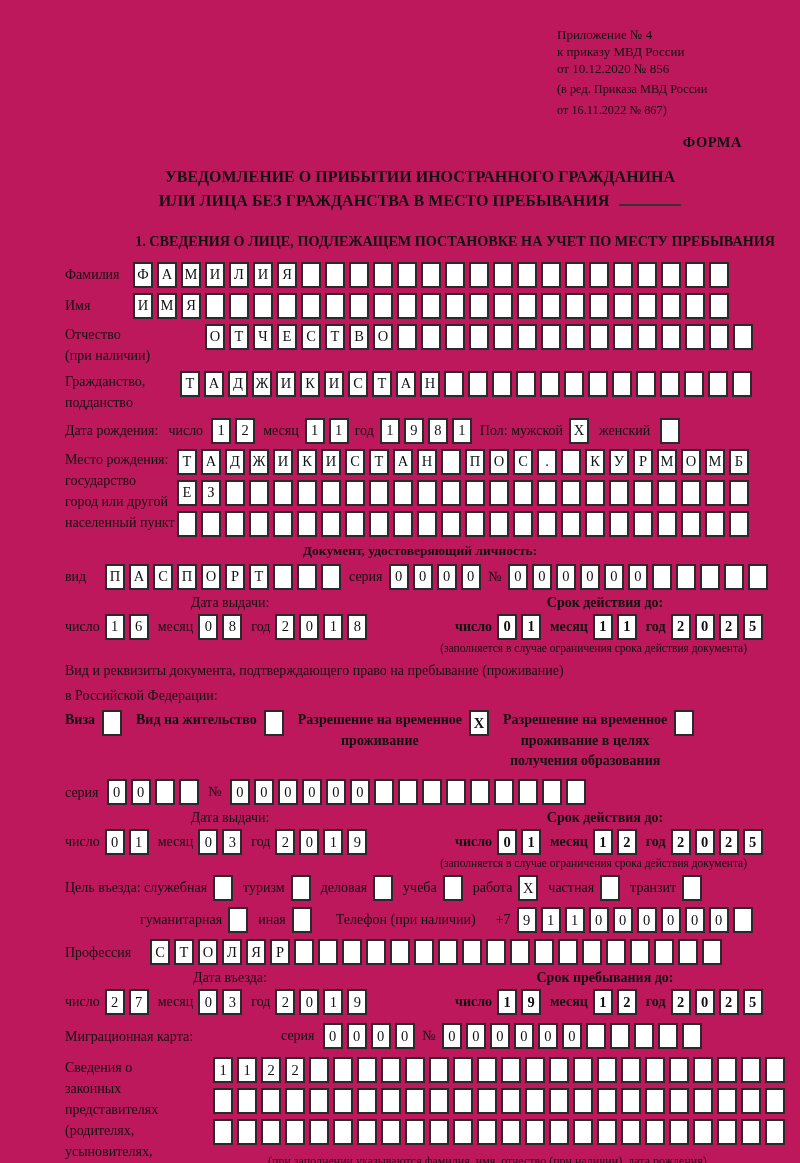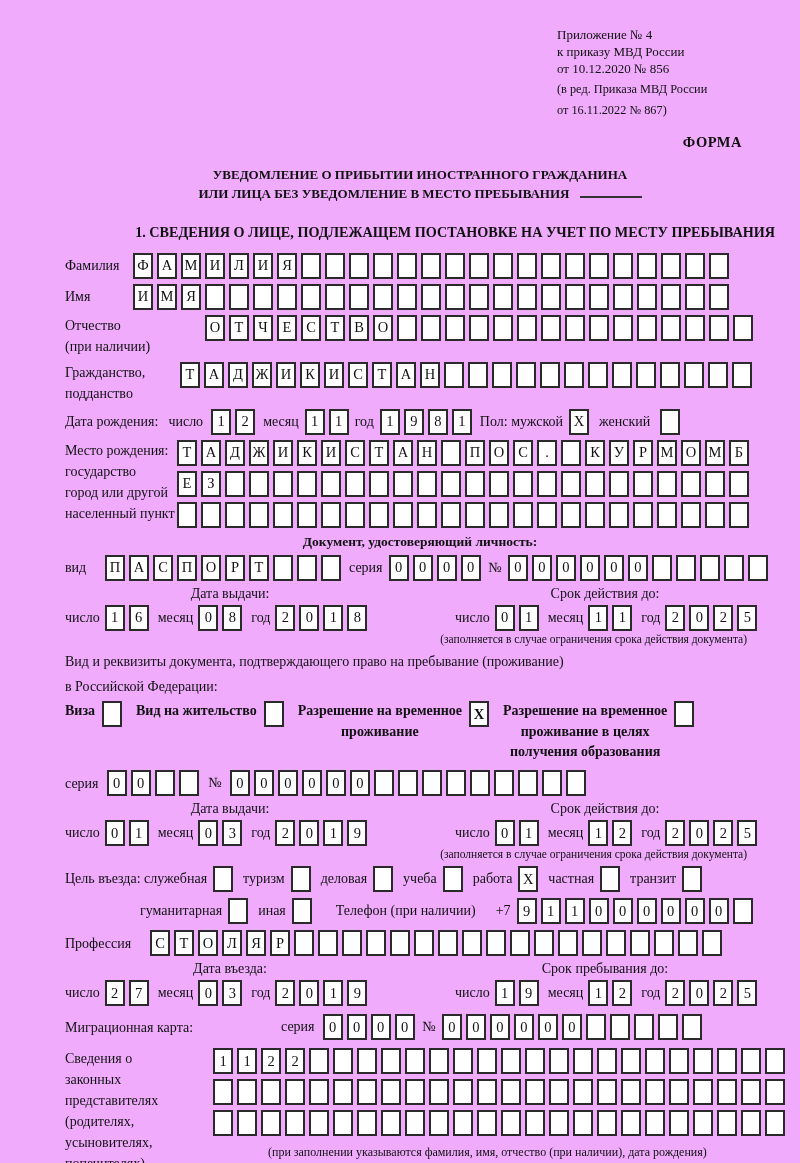--- a/index.html
+++ b/index.html
@@ -1,43 +1,43 @@
 <!DOCTYPE html>
 <html lang="ru"><head>
 <meta charset="utf-8">
 <style>
   * { box-sizing: border-box; margin: 0; padding: 0; }
   body { background: #fff; font-family: "Liberation Serif", "DejaVu Serif", serif; color: #111; }
-  .page { width: 800px; height: 1163px; padding: 26px 25px 0 65px; overflow: hidden; background: #f0abfc; position: relative; }
+  .page { width: 800px; height: 1163px; padding: 26px 25px 0 65px; overflow: hidden; background: #be185d; position: relative; }
 
   .hdr { margin-left: auto; width: 218px; font-size: 13px; line-height: 1.32; }
   .hdr .sub { font-size: 12.3px; margin-top: 4px; }
   .forma { text-align: right; padding-right: 33px; font-weight: bold; font-size: 14.5px; margin-top: 16px; letter-spacing: .5px; }
 
-  .title { text-align: center; font-weight: bold; font-size: 13px; line-height: 1.5; margin-top: 14px; }
+  .title { text-align: center; font-weight: bold; font-size: 16px; line-height: 1.5; margin-top: 14px; }
   .blank-line { display: inline-block; width: 62px; border-bottom: 2px solid #333; height: 14px; margin-left: 10px; }
   .sec-head { font-weight: bold; font-size: 14.2px; margin-top: 20px; text-align: right; }
 
   .form { margin-top: 12px; font-size: 14px; }
   .row { display: flex; align-items: center; margin-bottom: 5px; }
   .row.top { align-items: flex-start; }
   .lblcol { flex: 0 0 auto; line-height: 1.5; }
   .cells { display: inline-flex; gap: 4px; flex: 0 0 auto; }
   .cell { width: 20px; height: 26px; border: 2px solid #2a2a2a; display: inline-flex; align-items: center;
           justify-content: center; font-size: 14.5px; flex: 0 0 auto; background: #fff; }
   .gap6 { margin-left: 6px; } .gap8 { margin-left: 8px; } .gap10 { margin-left: 10px; }
 
   .w68 { width: 68px; } .w140 { width: 140px; } .w115 { width: 115px; } .w112 { width: 112px; } .w85 { width: 85px; }
   .stackrows { display: flex; flex-direction: column; gap: 5px; }
 
   .center-b { text-align: center; font-weight: bold; font-size: 13.5px; margin: 6px 0 5px 0; }
 
   .date-pair { display: flex; margin-bottom: 2px; }
   .dcol1 { flex: 0 0 390px; }
-  .dcol2 { flex: 1 1 auto; }
+  .dcol2 { flex: 1 1 auto; font-weight: bold; }
   .dhead { text-align: center; width: 330px; margin-bottom: 3px; }
   .dcol2 .dhead { width: 300px; }
   .dcells { display: flex; align-items: center; }
   .dcells .dl { margin-right: 5px; }
   .dcells .cells { margin-right: 9px; }
   .note { text-align: right; padding-right: 28px; font-size: 11.5px; margin: 2px 0 6px 0; }
 
   .para { line-height: 1.55; margin-bottom: 3px; }
   .cb-row { display: flex; align-items: flex-start; margin: 4px 0 8px 0; }
   .cb-opt { display: flex; align-items: flex-start; margin-right: 14px; font-weight: bold; }
@@ -60,21 +60,21 @@
     <div>к приказу МВД России</div>
     <div>от 10.12.2020 № 856</div>
     <div class="sub">(в ред. Приказа МВД России</div>
     <div class="sub">от 16.11.2022 № 867)</div>
   </div>
 
   <div class="forma">ФОРМА</div>
 
   <div class="title">
     <div>УВЕДОМЛЕНИЕ О ПРИБЫТИИ ИНОСТРАННОГО ГРАЖДАНИНА</div>
-    <div><span>ИЛИ ЛИЦА БЕЗ УВЕДОМЛЕНИЕ В МЕСТО ПРЕБЫВАНИЯ</span><span class="blank-line"></span></div>
+    <div><span>ИЛИ ЛИЦА БЕЗ ГРАЖДАНСТВА В МЕСТО ПРЕБЫВАНИЯ</span><span class="blank-line"></span></div>
   </div>
 
   <div class="sec-head">1. СВЕДЕНИЯ О ЛИЦЕ, ПОДЛЕЖАЩЕМ ПОСТАНОВКЕ НА УЧЕТ ПО МЕСТУ ПРЕБЫВАНИЯ</div>
 
   <div class="form">
 
     <div class="row">
       <span class="lblcol w68">Фамилия</span>
       <span class="cells">
           <span class="cell">Ф</span>

